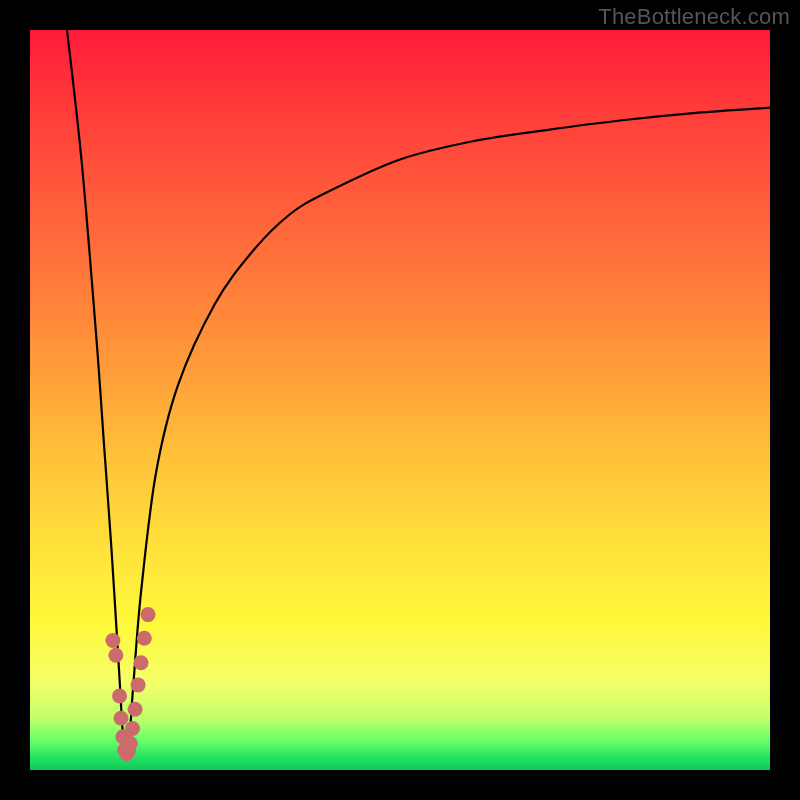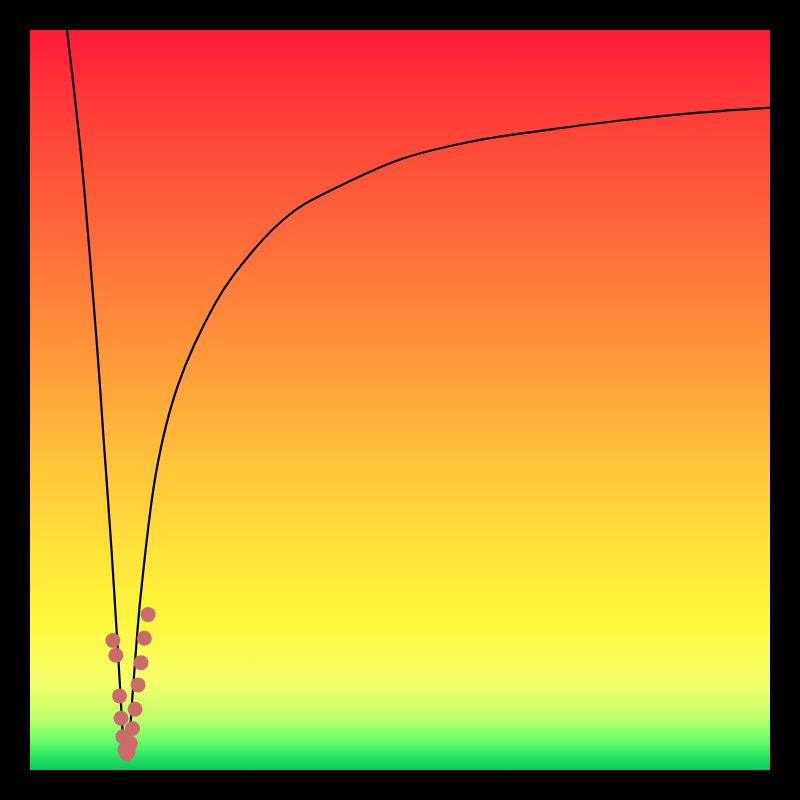--- a/index.html
+++ b/index.html
@@ -58,20 +58,21 @@
   }
   svg.curve {
     position: absolute;
     inset: 0;
   }
 </style>
 </head>
 <body>
 
 <div class="frame">
+  <div class="watermark">TheBottleneck.com</div>
 
   <div class="plot">
     <div class="gradient-bg"></div>
     <svg class="curve" viewBox="0 0 740 740" preserveAspectRatio="none">
       <path id="curve-path" fill="none" stroke="#000000" stroke-width="2.2" stroke-linejoin="round" stroke-linecap="round" d="M 37,0 C 39.46666666666667,22.200000000000006 46.866666666666674,81.40000000000003 51.800000000000004,133.20000000000005 C 56.733333333333334,185.00000000000006 62.89999999999999,263.93333333333334 66.6,310.8 C 70.3,357.6666666666667 71.53333333333333,379.8666666666667 74,414.4 C 76.46666666666667,448.9333333333333 78.93333333333334,481 81.4,518 C 83.86666666666667,555 86.70333333333333,603.1 88.8,636.4 C 90.89666666666666,669.6999999999999 92.37666666666667,704.2333333333333 93.98,717.8 C 95.58333333333334,731.3666666666666 96.81666666666666,728.9 98.42,717.8 C 100.02333333333334,706.6999999999999 101.50333333333334,677.1 103.60000000000001,651.2 C 105.69666666666667,625.3000000000001 107.3,596.9333333333333 111,562.4 C 114.7,527.8666666666667 119.63333333333334,478.5333333333333 125.80000000000001,444 C 131.96666666666667,409.4666666666667 138.13333333333333,383.56666666666666 148,355.2 C 157.86666666666667,326.8333333333333 172.66666666666666,296 185,273.8 C 197.33333333333334,251.60000000000002 209.66666666666666,236.8 222,222 C 234.33333333333334,207.2 246.66666666666666,194.86666666666667 259,185 C 271.3333333333333,175.13333333333333 277.5,172.04999999999995 296,162.79999999999995 C 314.5,153.54999999999995 345.3333333333333,138.13333333333333 370,129.5 C 394.6666666666667,120.86666666666667 419.3333333333333,115.93333333333334 444,111 C 468.6666666666667,106.06666666666666 493.3333333333333,103.35333333333331 518,99.89999999999998 C 542.6666666666666,96.44666666666664 567.3333333333334,93.11666666666663 592,90.27999999999997 C 616.6666666666666,87.44333333333331 641.3333333333334,84.97666666666667 666,82.88 C 690.6666666666666,80.78333333333332 727.6666666666666,78.56333333333328 740,77.69999999999993 "></path>
       <g id="dots-group">
           <circle cx="82.88" cy="610.5" r="7.5" fill="#cc6b6b"></circle>
           <circle cx="85.83999999999999" cy="625.3" r="7.5" fill="#cc6b6b"></circle>
           <circle cx="89.53999999999999" cy="666" r="7.5" fill="#cc6b6b"></circle>
           <circle cx="91.02000000000001" cy="688.2" r="7.5" fill="#cc6b6b"></circle>

